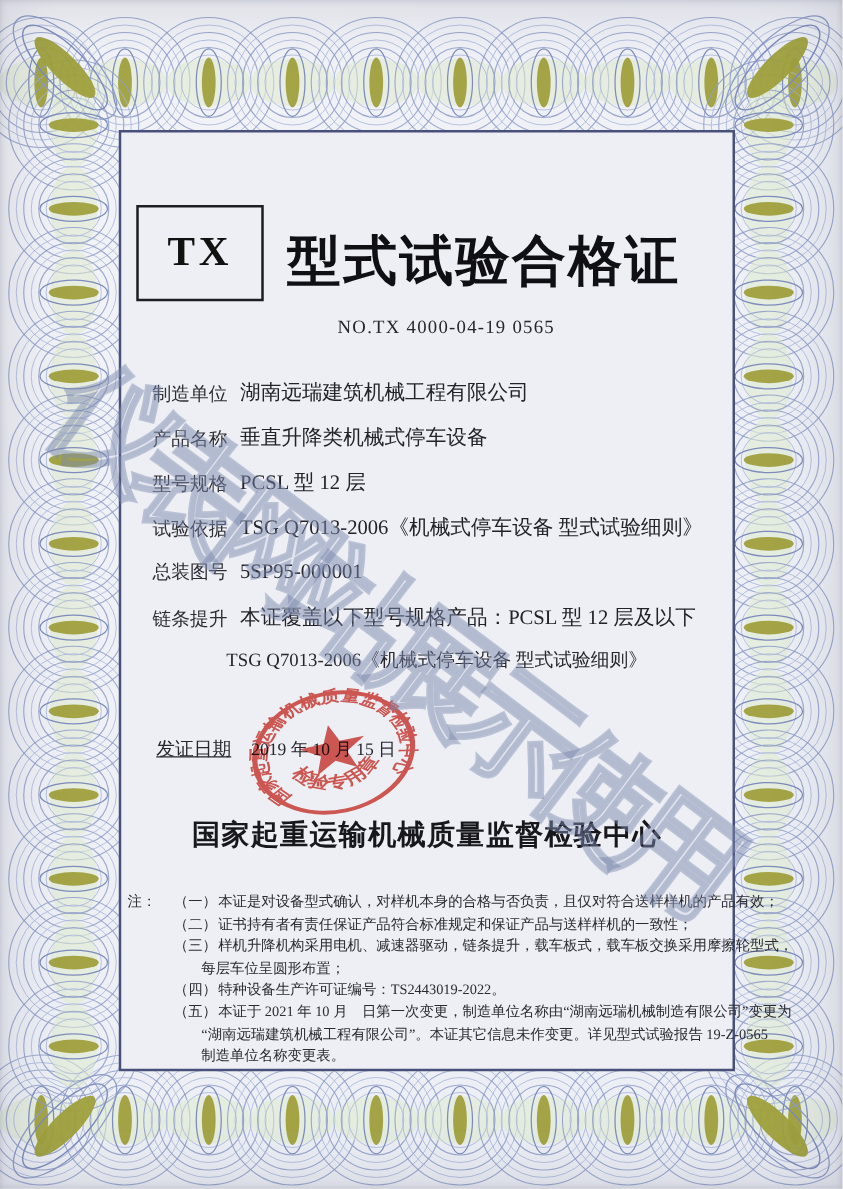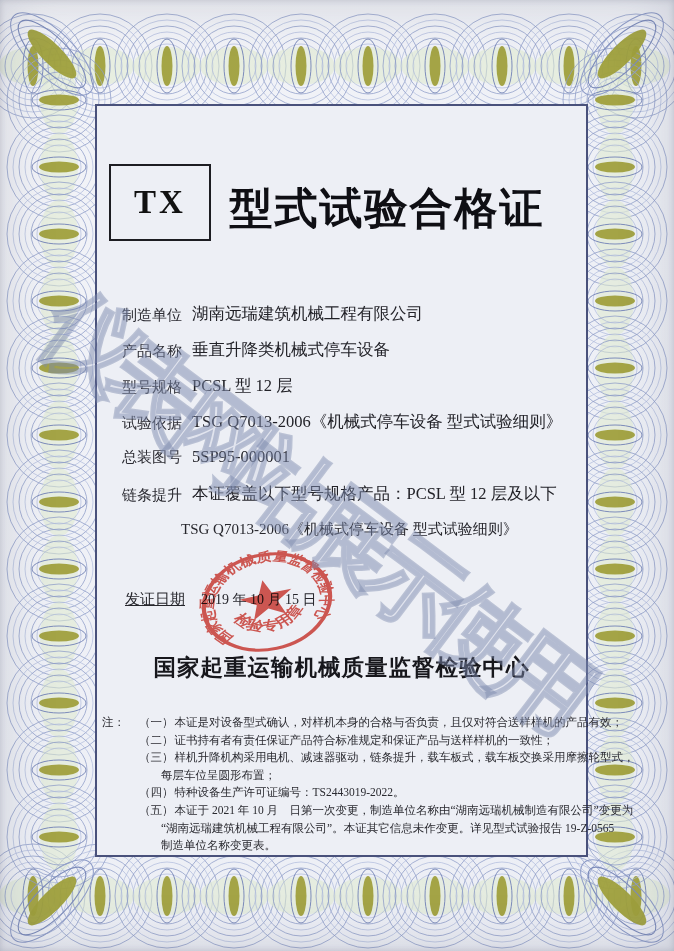--- a/index.html
+++ b/index.html
@@ -156,20 +156,21 @@
     <use href="#leaf" transform="translate(622,901) rotate(135)"></use>
   </svg>
 
   <div class="frame">
 
     <div class="tx-box">
       <span>TX</span>
     </div>
 
     <div class="cert-title">型式试验合格证</div>
+    <div class="cert-no">NO.TX 4000-04-19 0565</div>
 
     <div class="field-row" style="top:197px">
       <span class="field-label">制造单位</span>
       <span class="field-value">湖南远瑞建筑机械工程有限公司</span>
     </div>
     <div class="field-row" style="top:233px">
       <span class="field-label">产品名称</span>
       <span class="field-value">垂直升降类机械式停车设备</span>
     </div>
     <div class="field-row" style="top:269px">

